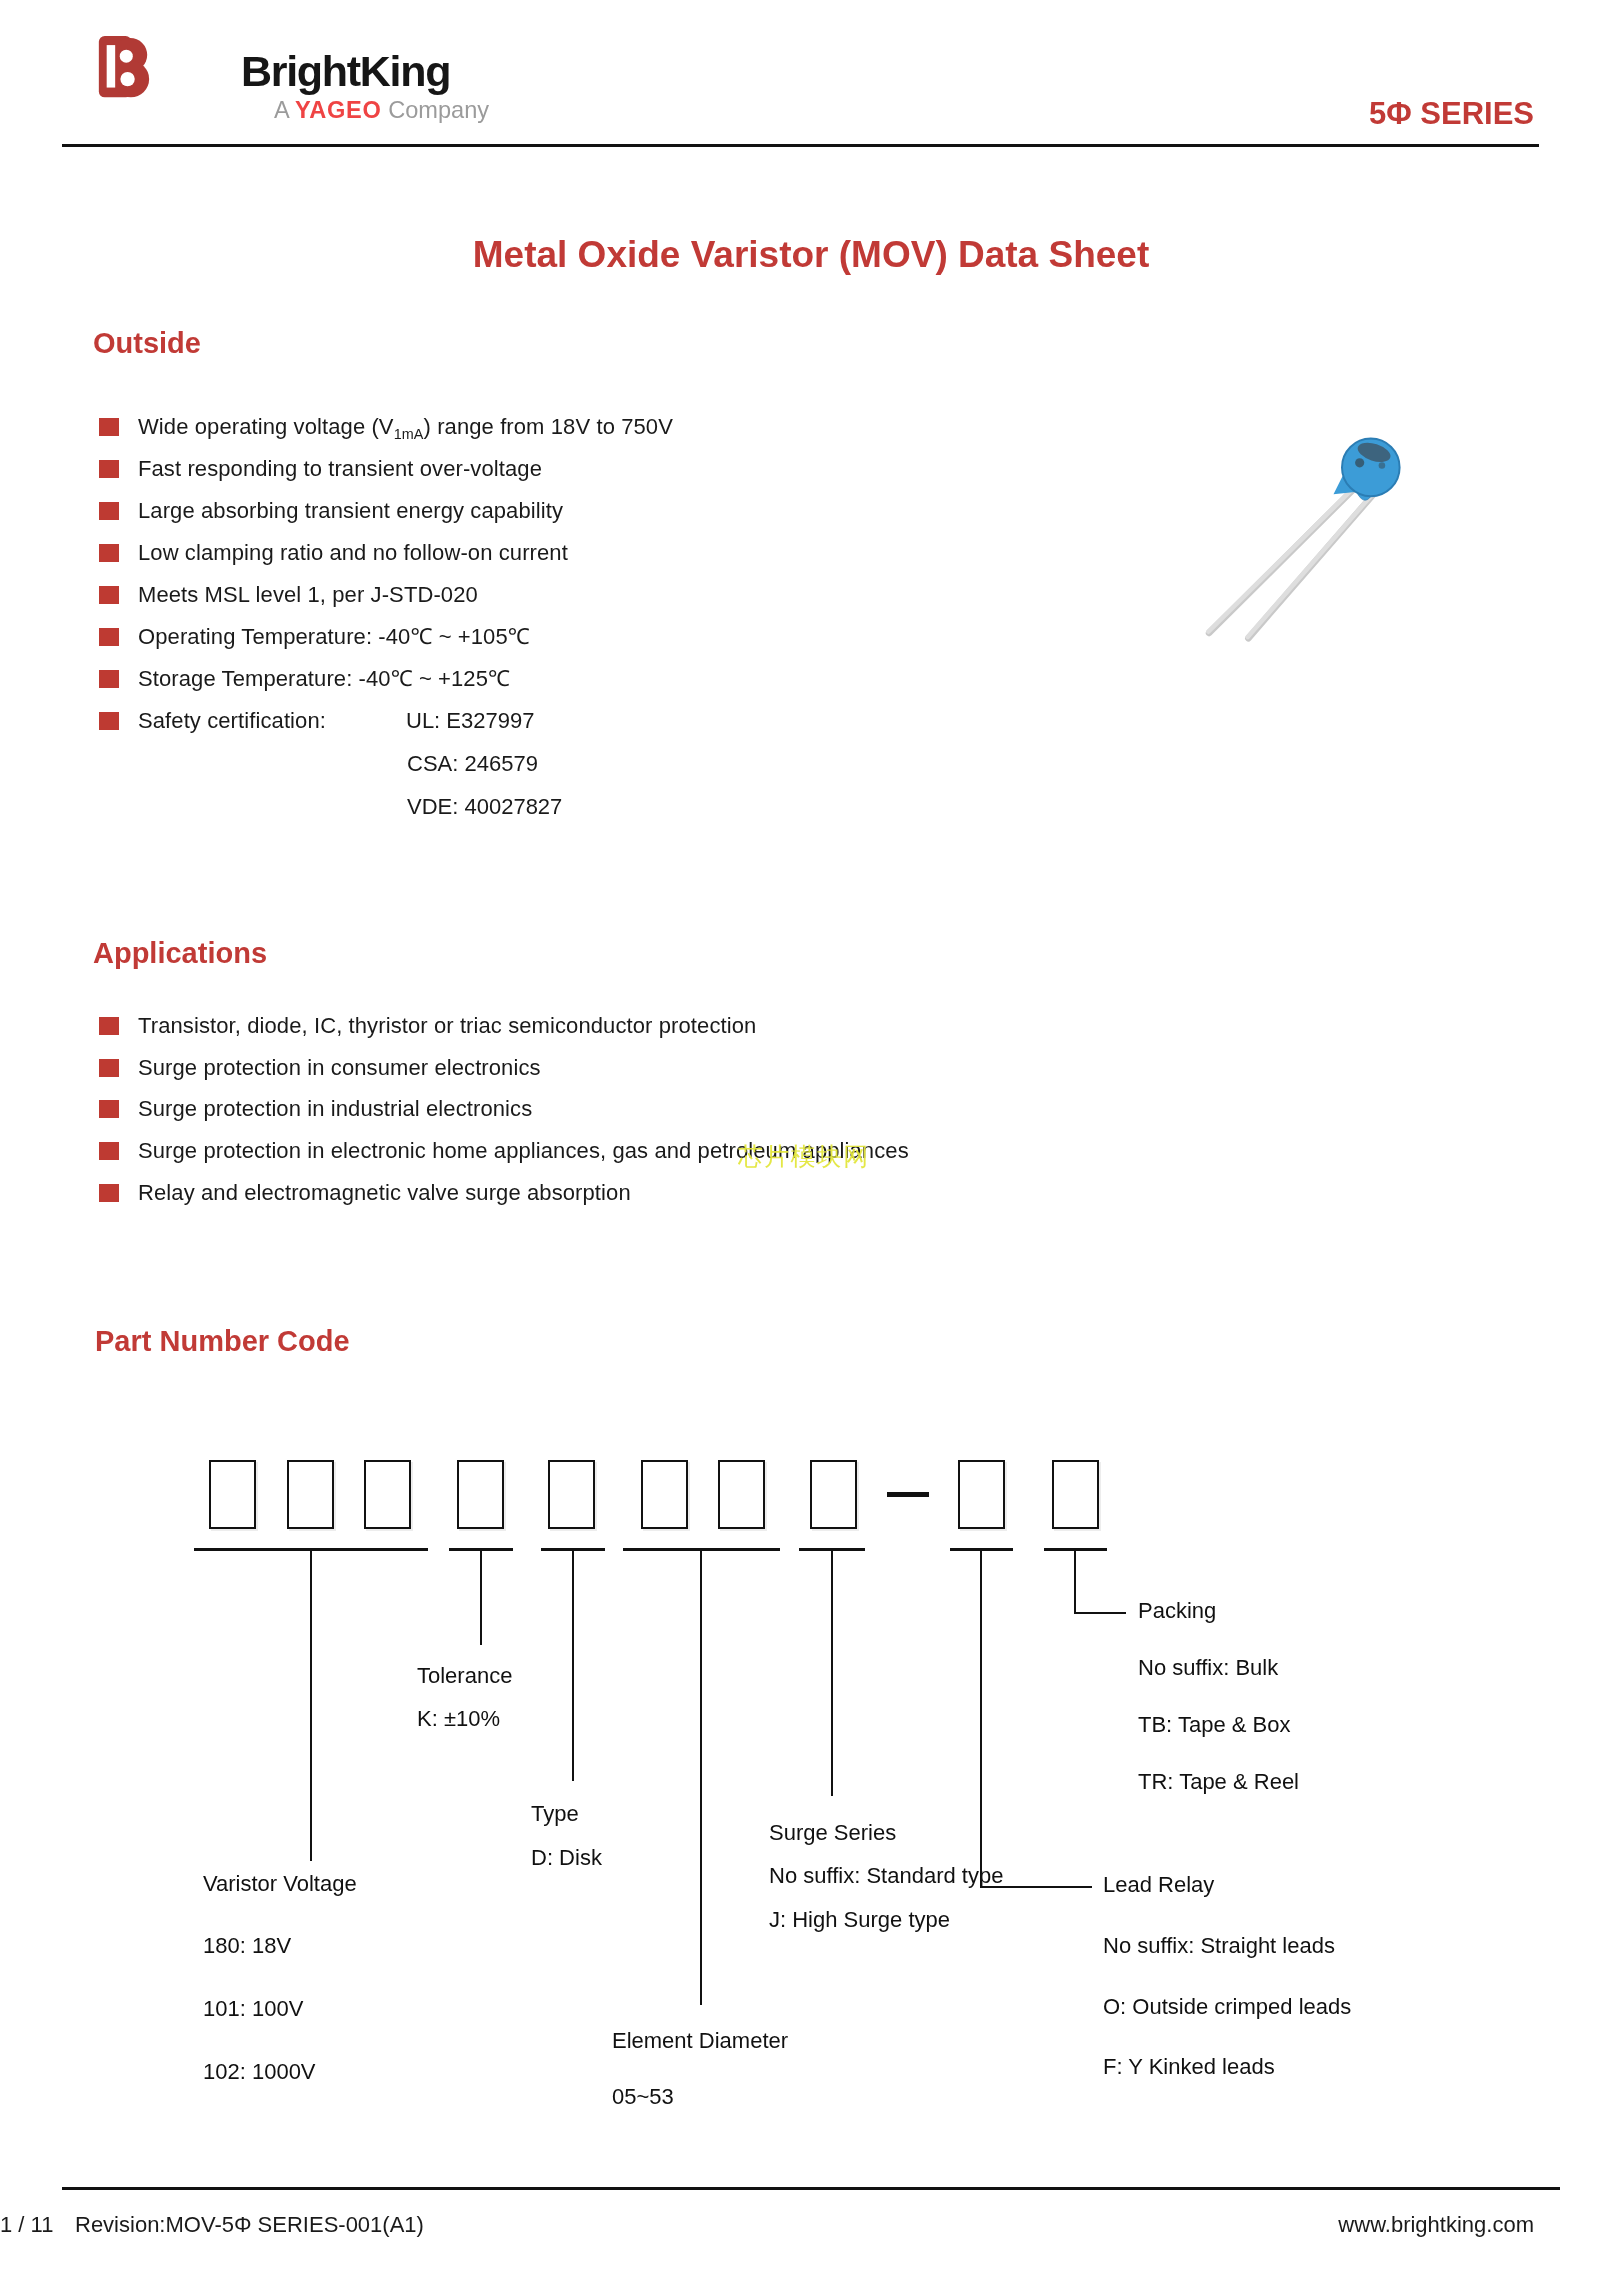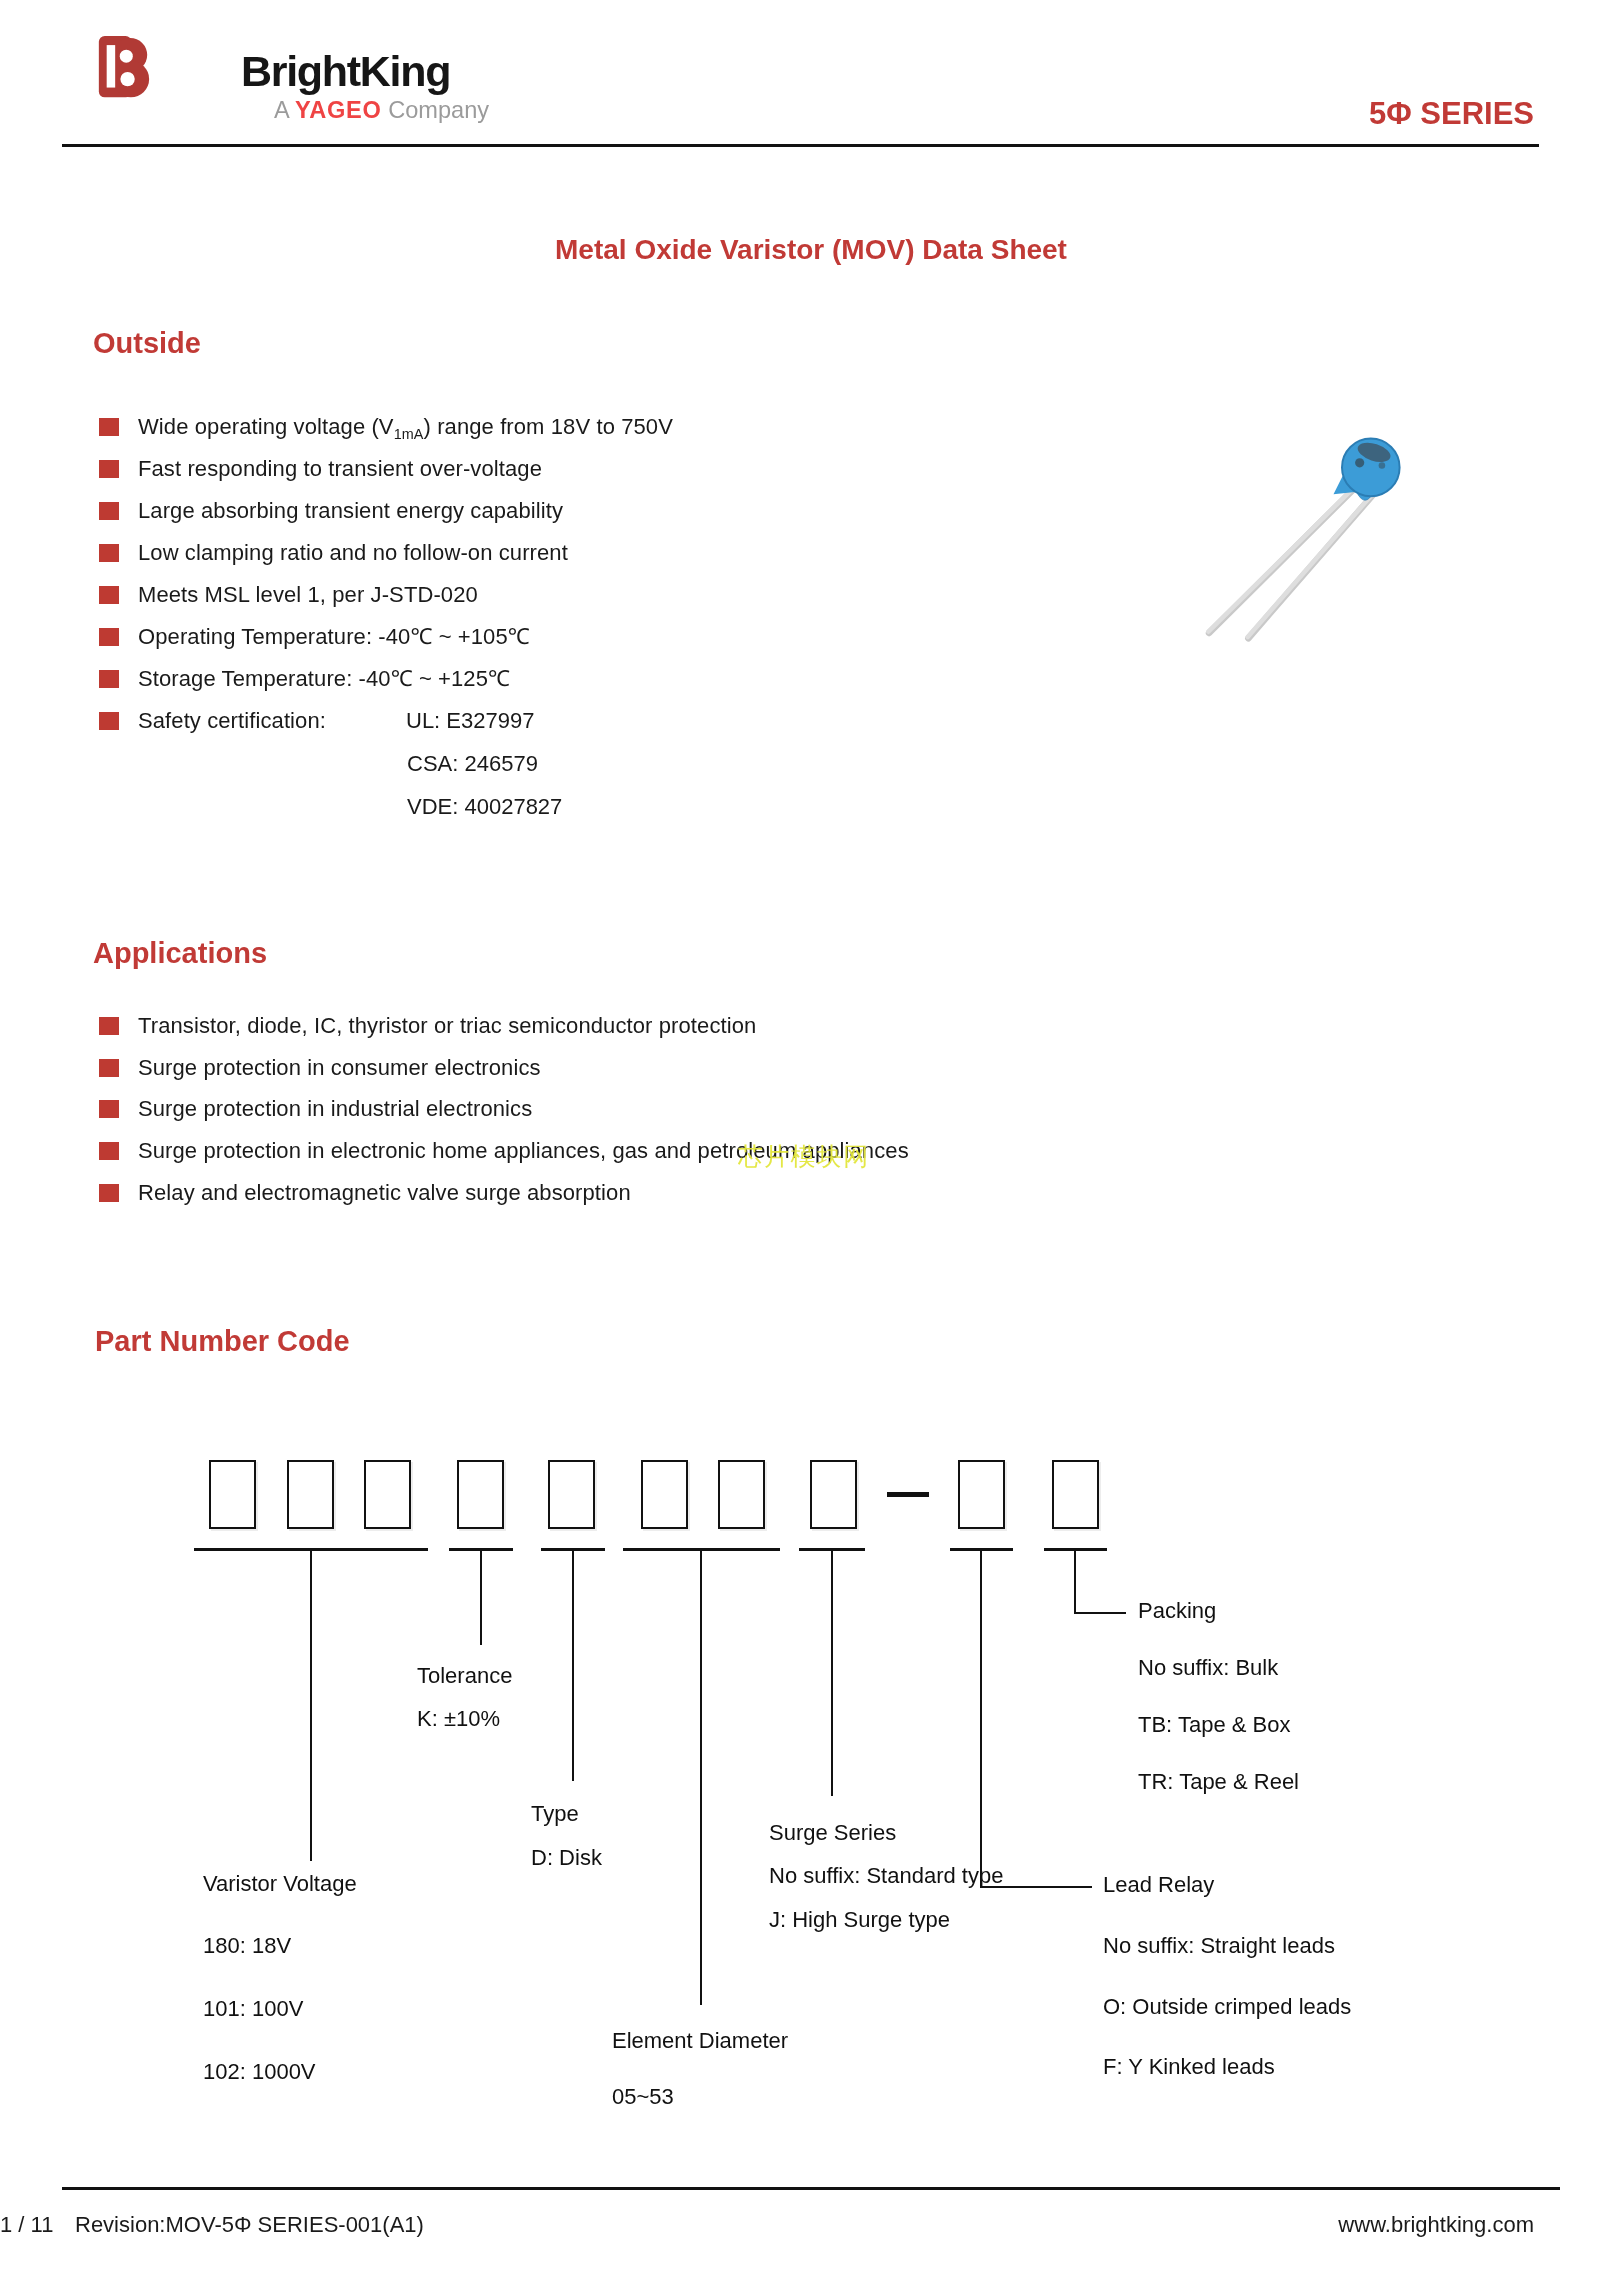--- a/index.html
+++ b/index.html
@@ -18,21 +18,21 @@
     position:absolute;
     font-size:29px;
     font-weight:bold;
     color:#C13A36;
     white-space:nowrap;
   }
   .doc-title{
     position:absolute;
     left:0; width:1622px;
     text-align:center;
-    font-size:28px;
+    font-size:37px;
     font-weight:bold;
     color:#C13A36;
     white-space:nowrap;
   }
   .series-title{
     position:absolute;
     font-size:31px;
     font-weight:bold;
     color:#C13A36;
     white-space:nowrap;

